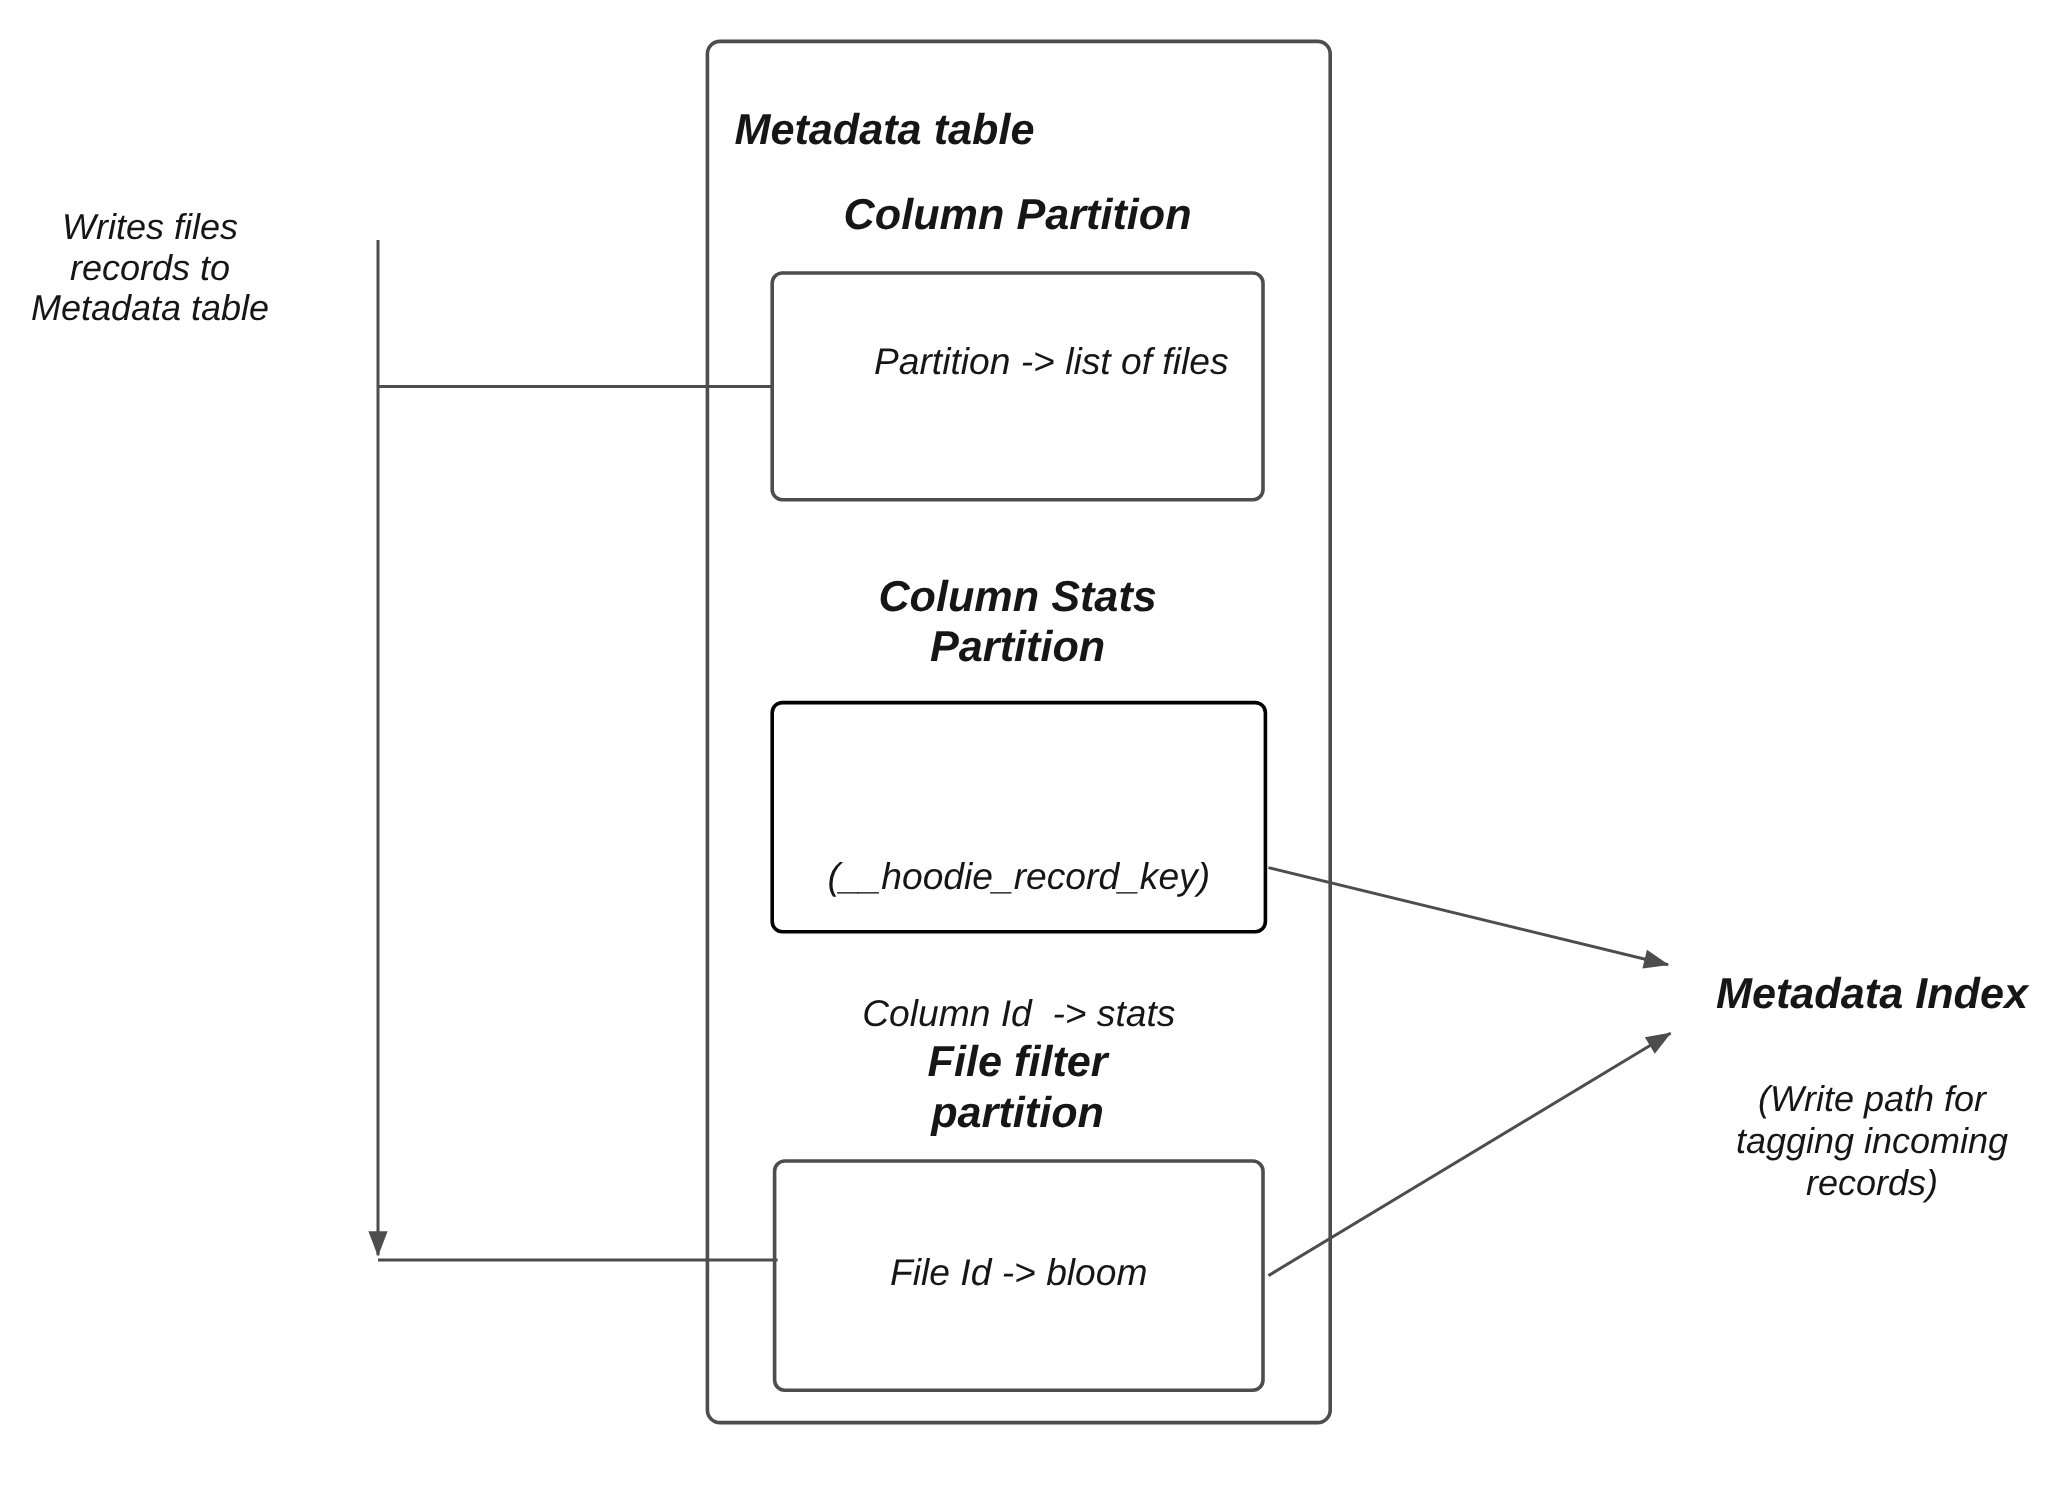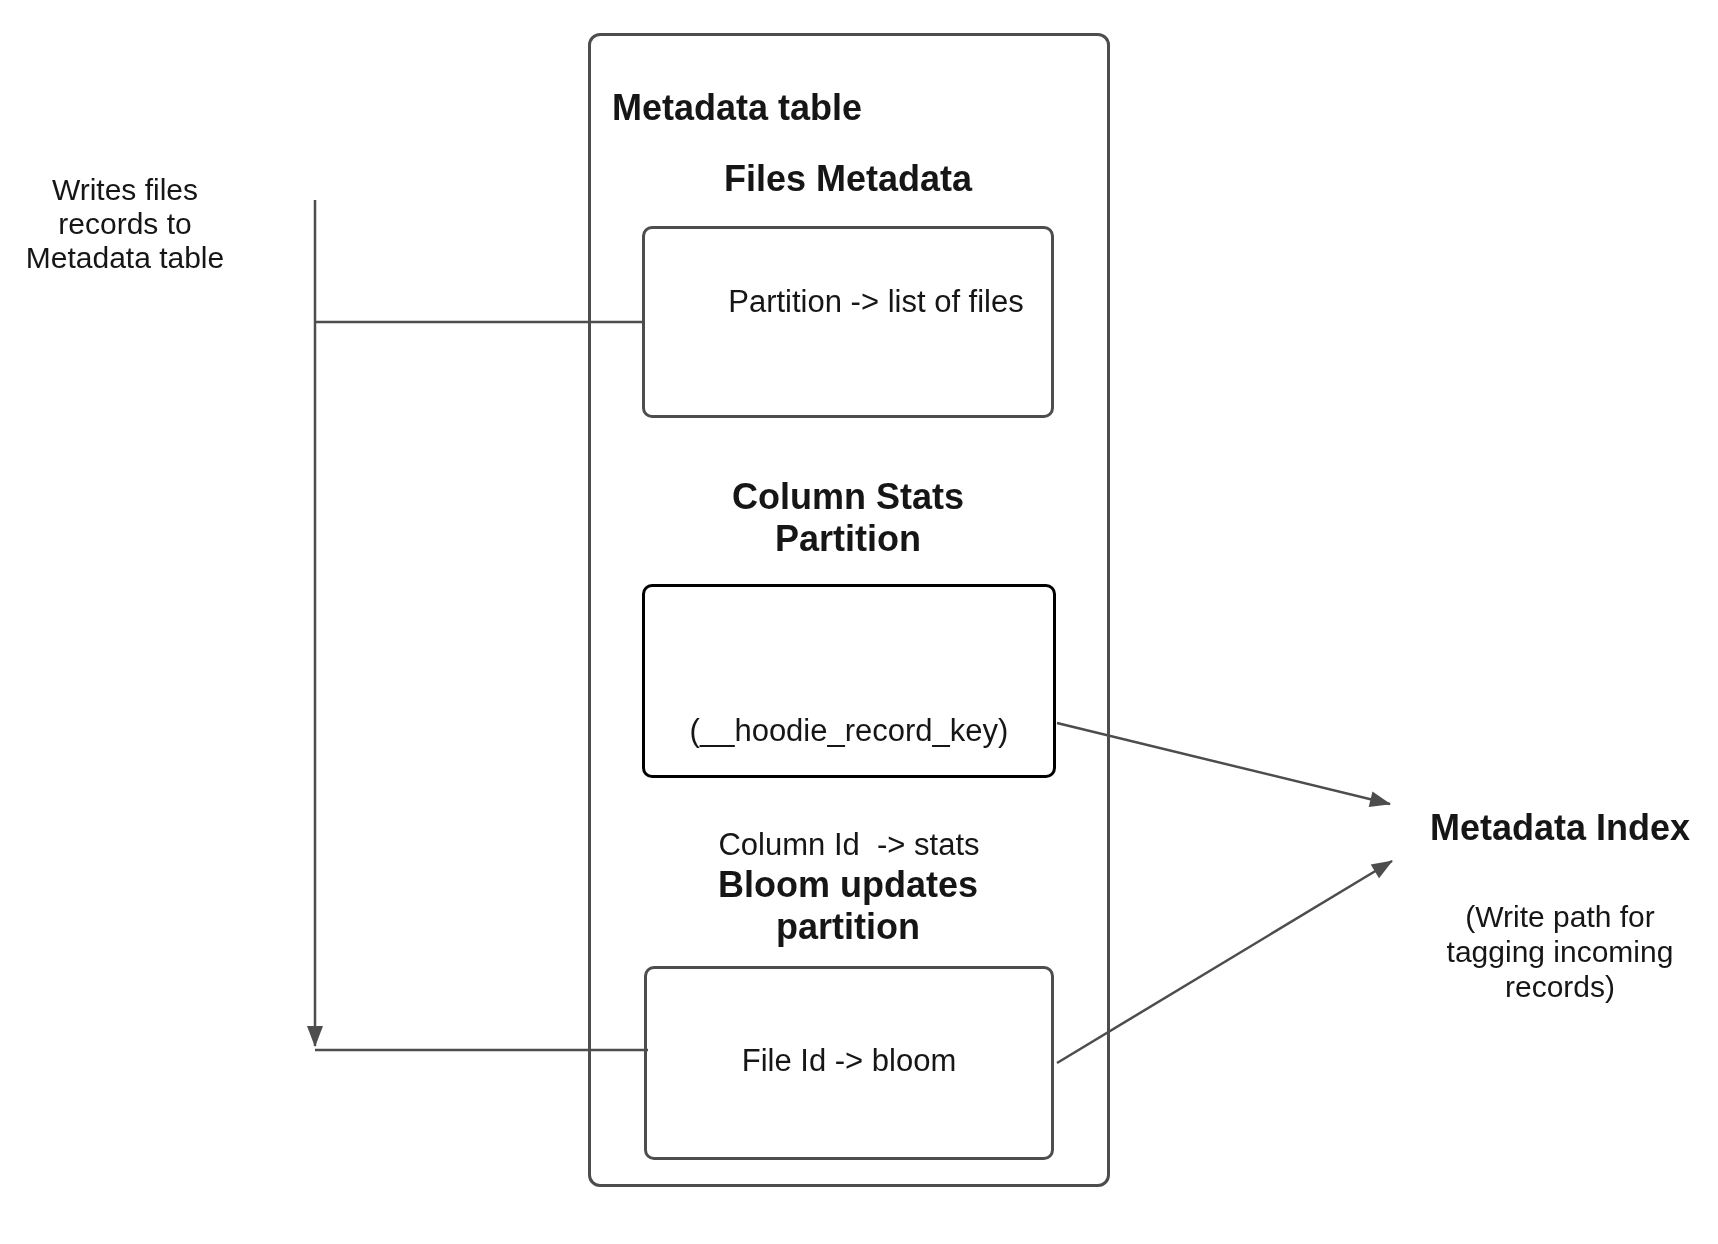--- a/index.html
+++ b/index.html
@@ -43,21 +43,21 @@
   .outer-box {
     left: 588px; top: 33px;
     width: 522px; height: 1154px;
     border-radius: 12px;
     z-index: 1;
   }
   .files-box  { left: 642px; top: 226px; width: 412px; height: 192px; }
   .stats-box  { left: 642px; top: 584px; width: 414px; height: 194px; border-color: var(--border_strong); }
   .bloom-box  { left: 644px; top: 966px; width: 410px; height: 194px; }
 
-  .txt { position: absolute; z-index: 4; color: var(--text); }
+  .txt { position: absolute; z-index: 4; color: var(--text); font-style: italic; }
   .heading { font-weight: bold; font-size: 36px; line-height: 42px; }
   .body-text { font-size: 31px; line-height: 38px; white-space: pre-wrap; }
   .centered { text-align: center; }
 
   .metadata-table-title { left: 612px; top: 86px; line-height: 43px; }
   .files-heading  { left: 642px; top: 158px; width: 412px; }
   .stats-heading  { left: 642px; top: 476px; width: 412px; }
   .bloom-heading  { left: 642px; top: 864px; width: 412px; }
 
   .files-body { left: 642px; top: 283px; width: 468px; }
@@ -94,36 +94,36 @@
 
   <div class="txt writes-note centered">
     <div>Writes files</div>
     <div>records to</div>
     <div>Metadata table</div>
   </div>
 
   <div class="node outer-box"></div>
   <div class="txt heading metadata-table-title">Metadata table</div>
 
-  <div class="txt heading centered files-heading">Files Metadata</div>
+  <div class="txt heading centered files-heading">Column Partition</div>
   <div class="node files-box"></div>
   <div class="txt body-text centered files-body">Partition -&gt; list of files</div>
 
   <div class="txt heading centered stats-heading">
     <div>Column Stats</div>
     <div>Partition</div>
   </div>
   <div class="node stats-box"></div>
   <div class="txt body-text centered stats-body">
     <div>(__hoodie_record_key)</div>
     <div>Column Id  -&gt; stats</div>
   </div>
 
   <div class="txt heading centered bloom-heading">
-    <div>Bloom updates</div>
+    <div>File filter</div>
     <div>partition</div>
   </div>
   <div class="node bloom-box"></div>
   <div class="txt body-text centered bloom-body">File Id -&gt; bloom</div>
 
   <div class="txt heading centered index-title">Metadata Index</div>
   <div class="txt centered index-sub">
     <div>(Write path for</div>
     <div>tagging incoming</div>
     <div>records)</div>

